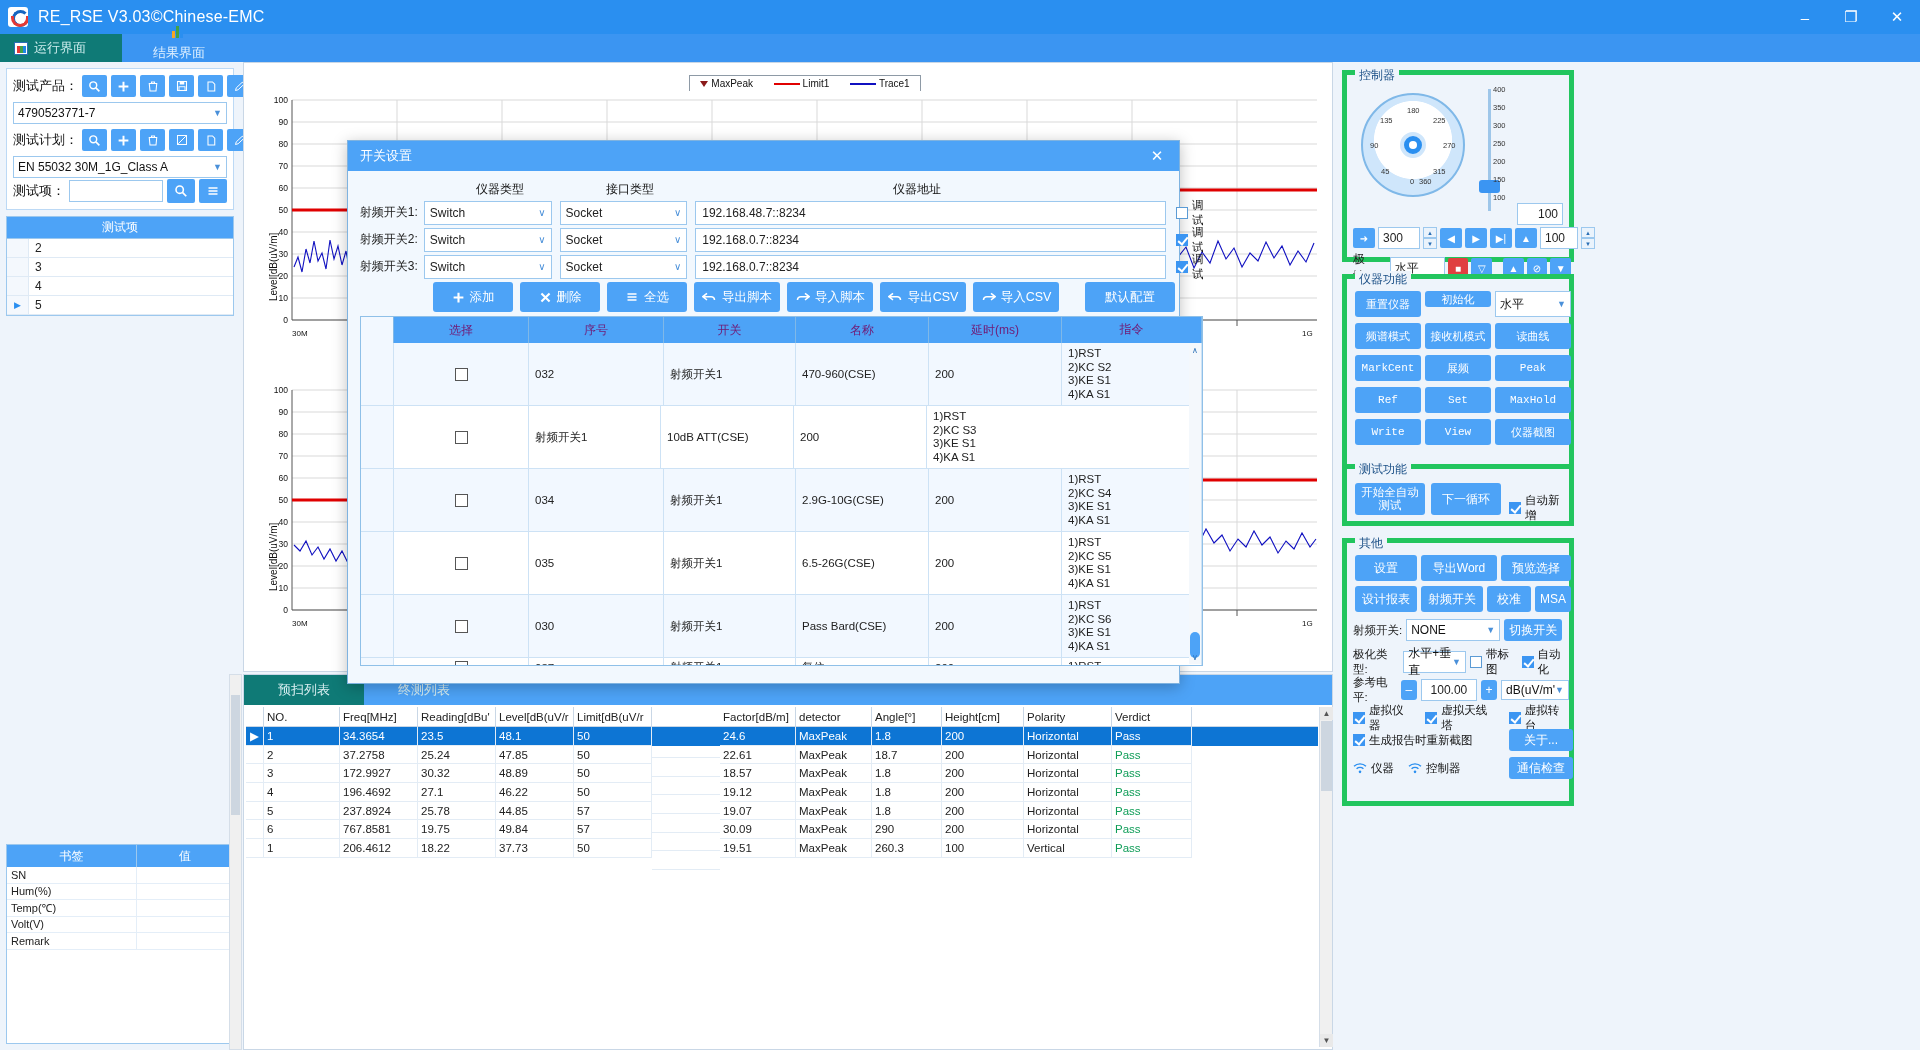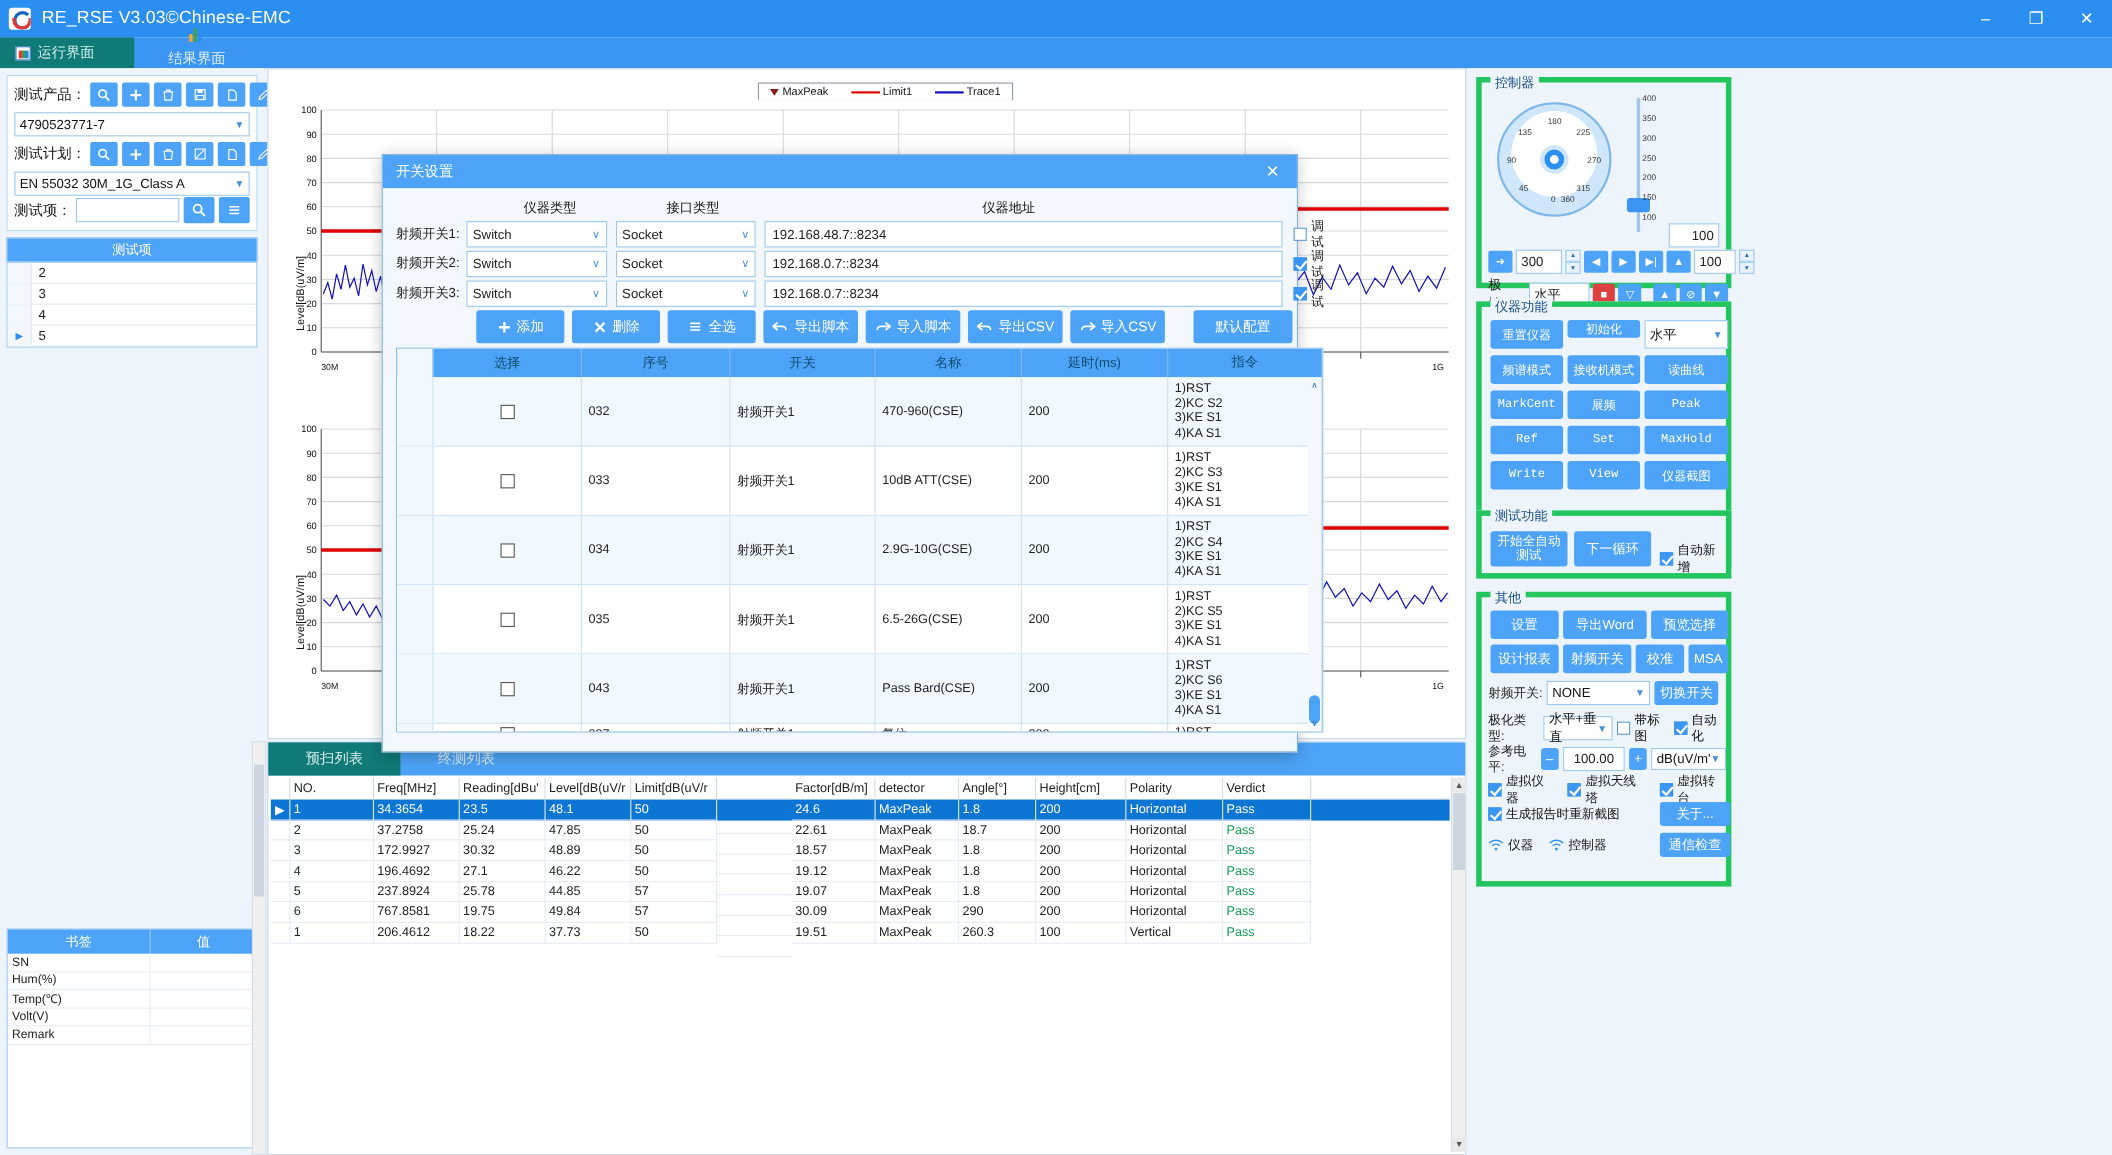--- a/index.html
+++ b/index.html
@@ -189,21 +189,21 @@
   .mselect{width:128px;height:24px;background:#fff;border:1px solid #9cc8ee;font-size:12px;
            display:flex;align-items:center;justify-content:space-between;padding:0 5px;}
   .mselect .chev{color:#4a90d9;font-size:10px;}
   .mip{width:472px;height:24px;background:#fff;border:1px solid #9cc8ee;font-size:12px;
        display:flex;align-items:center;padding:0 6px;margin-left:8px;}
   .mbtn{height:30px;background:#4da3f7;color:#fff;border-radius:3px;display:flex;
         align-items:center;justify-content:center;gap:5px;font-size:12.5px;}
   
   #mgrid{position:absolute;left:12px;top:175px;width:843px;height:350px;
          border:1px solid #8fc0e8;background:#fff;overflow:hidden;}
-  .g-head{display:flex;height:26px;background:#4da3f7;color:#0c4a6e;font-size:12px;justify-content:center;}
+  .g-head{display:flex;height:26px;background:#4da3f7;color:#701a75;font-size:12px;justify-content:center;}
   .g-head > div{display:flex;align-items:center;justify-content:center;border-right:1px solid #7fb8e8;}
   .g-row{display:flex;font-size:11.5px;min-height:58px;border-bottom:1px solid #cde2f5;}
   .g-row.alt{background:#f2f8ff;}
   .g-row > div{border-right:1px solid #cde2f5;display:flex;align-items:center;padding-left:6px;}
   .gc-gut{width:33px;flex:none;background:#f2f8ff;}
   .gc-sel{width:135px;flex:none;justify-content:center!important;padding-left:0!important;}
   .gc-seq{width:135px;flex:none;}
   .gc-sw{width:132px;flex:none;}
   .gc-name{width:133px;flex:none;}
   .gc-delay{width:133px;flex:none;}
@@ -1030,21 +1030,20 @@
           <div>2)KC S2</div>
           <div>3)KE S1</div>
           <div>4)KA S1</div>
         </div>
     </div>
     <div class="g-row">
       <div class="gc-gut"></div>
       <div class="gc-sel">
           <span class="gbox"></span>
         </div>
-      <div class="gc-seq">033</div>
       <div class="gc-sw">射频开关1</div>
       <div class="gc-name">10dB ATT(CSE)</div>
       <div class="gc-delay">200</div>
       <div class="gc-cmd">
           <div>1)RST</div>
           <div>2)KC S3</div>
           <div>3)KE S1</div>
           <div>4)KA S1</div>
         </div>
     </div>
@@ -1078,21 +1077,21 @@
           <div>2)KC S5</div>
           <div>3)KE S1</div>
           <div>4)KA S1</div>
         </div>
     </div>
     <div class="g-row alt">
       <div class="gc-gut"></div>
       <div class="gc-sel">
           <span class="gbox"></span>
         </div>
-      <div class="gc-seq">043</div>
+      <div class="gc-seq">030</div>
       <div class="gc-sw">射频开关1</div>
       <div class="gc-name">Pass Bard(CSE)</div>
       <div class="gc-delay">200</div>
       <div class="gc-cmd">
           <div>1)RST</div>
           <div>2)KC S6</div>
           <div>3)KE S1</div>
           <div>4)KA S1</div>
         </div>
     </div>

